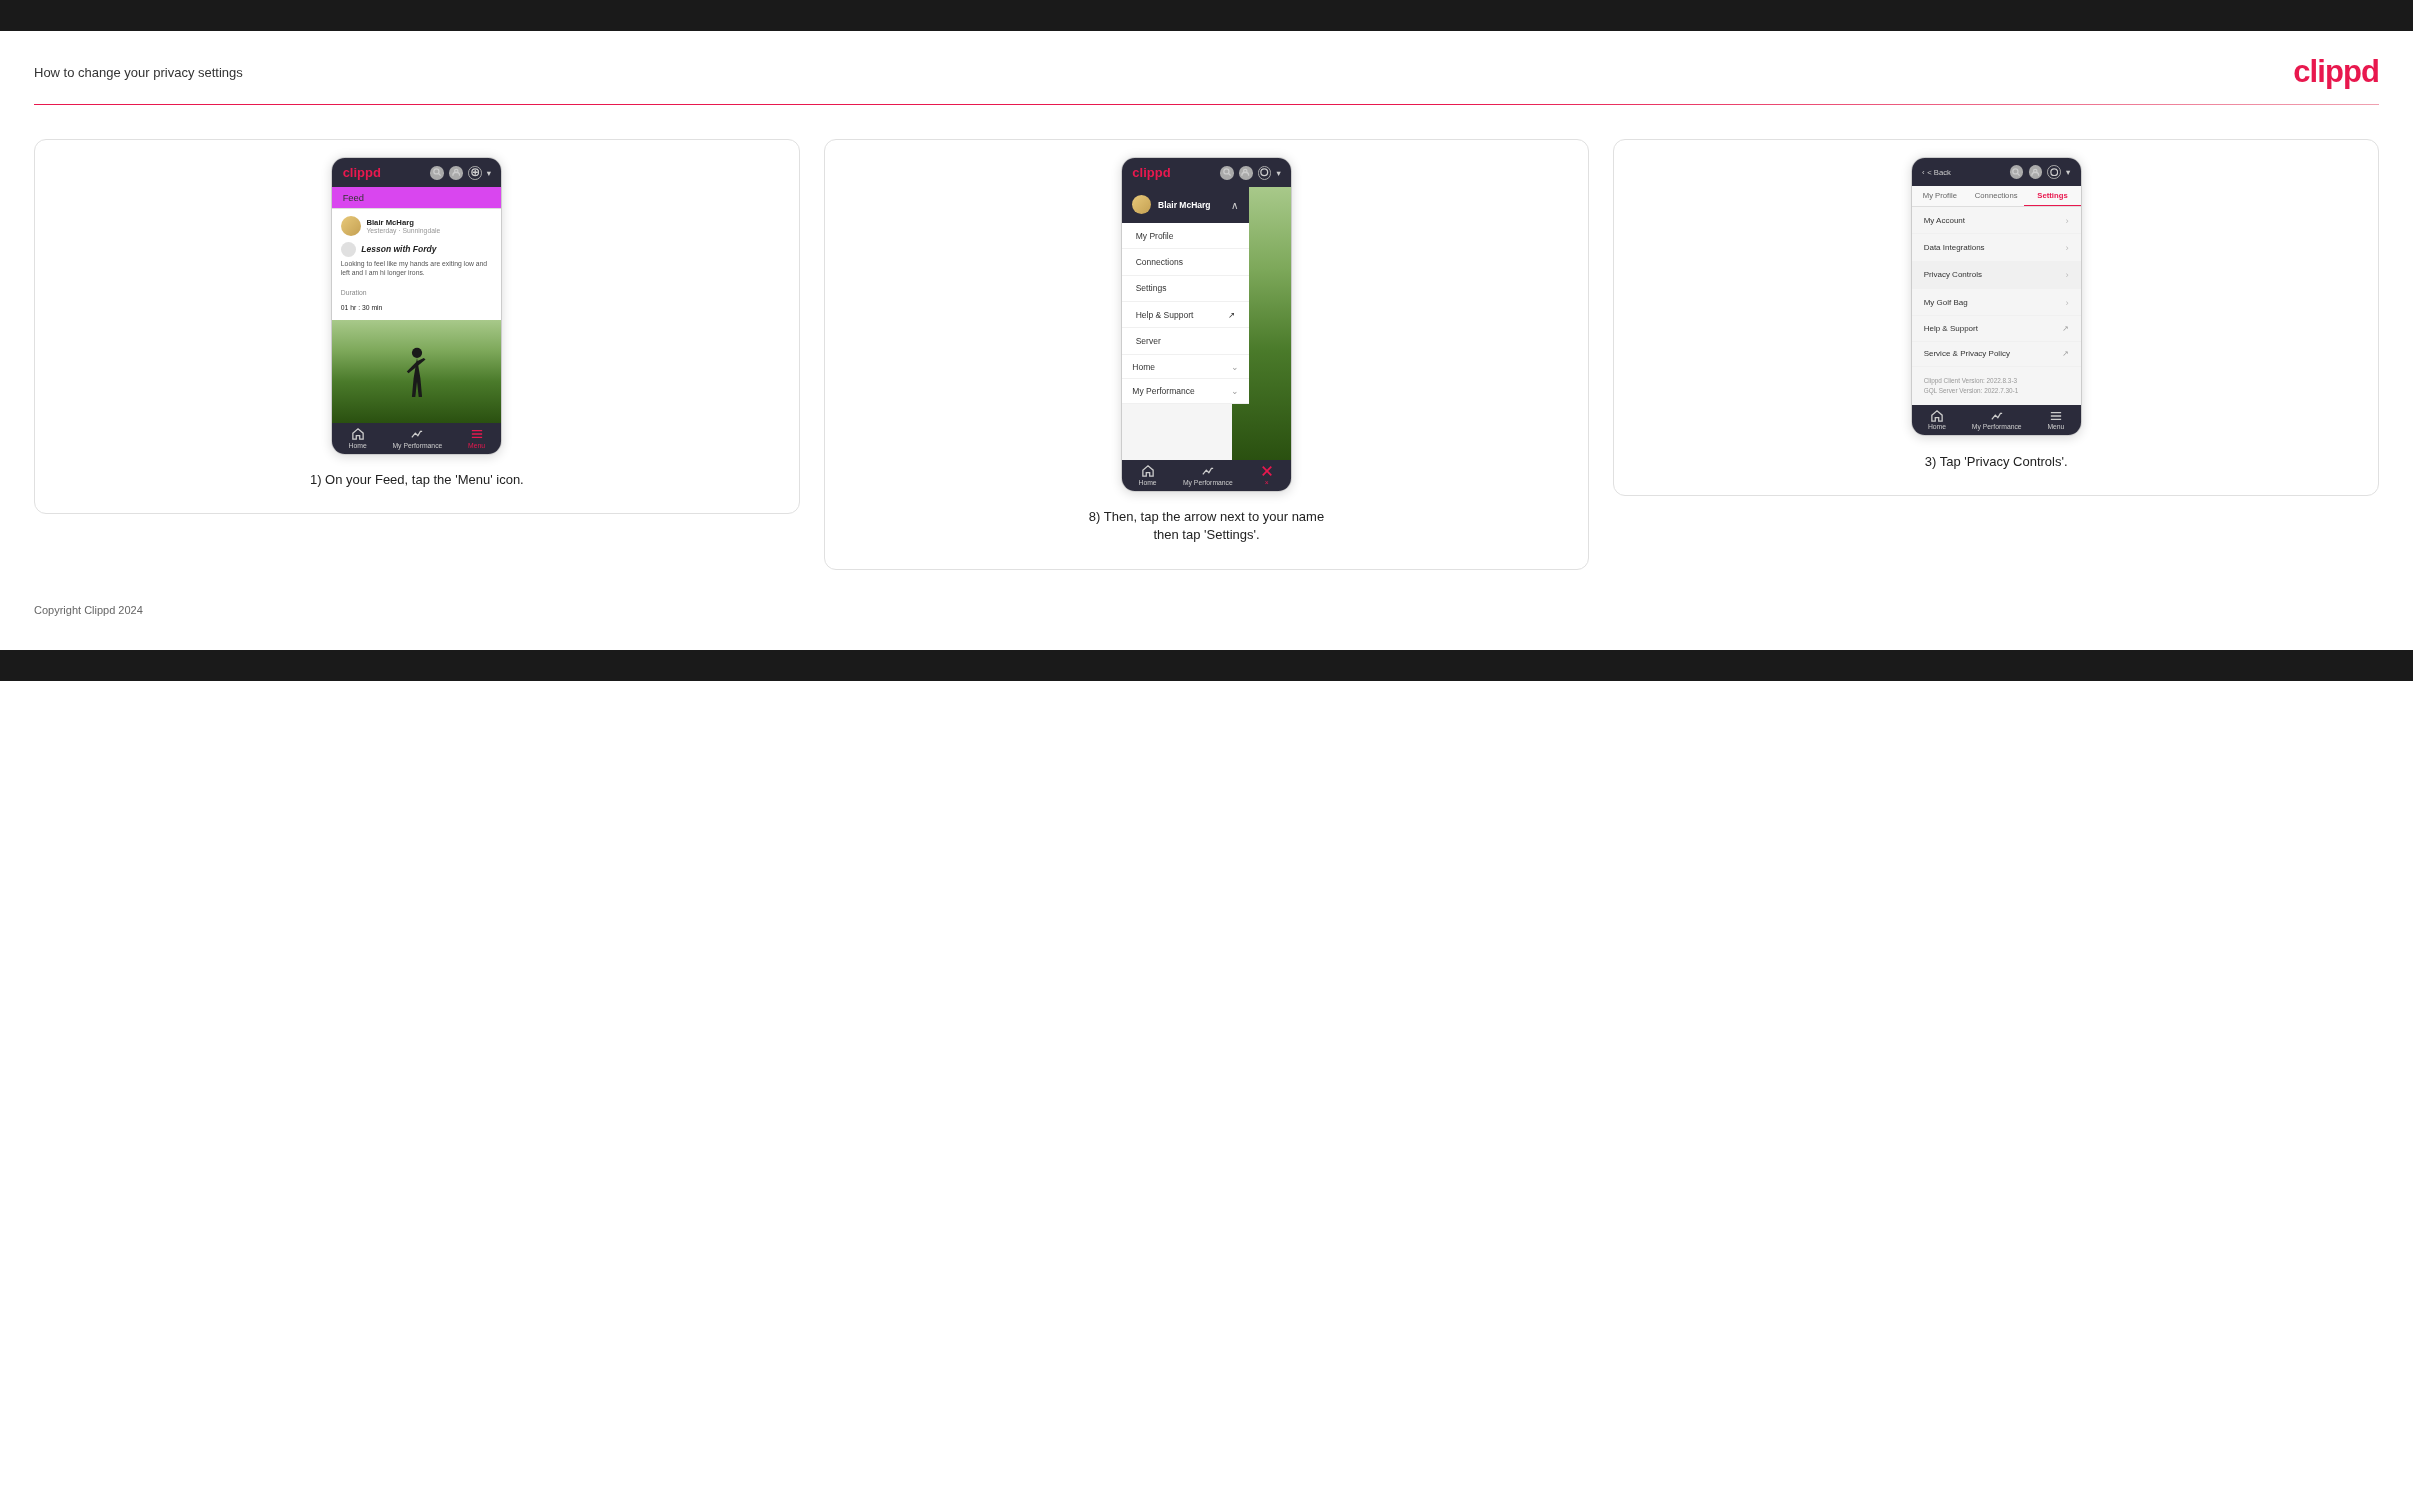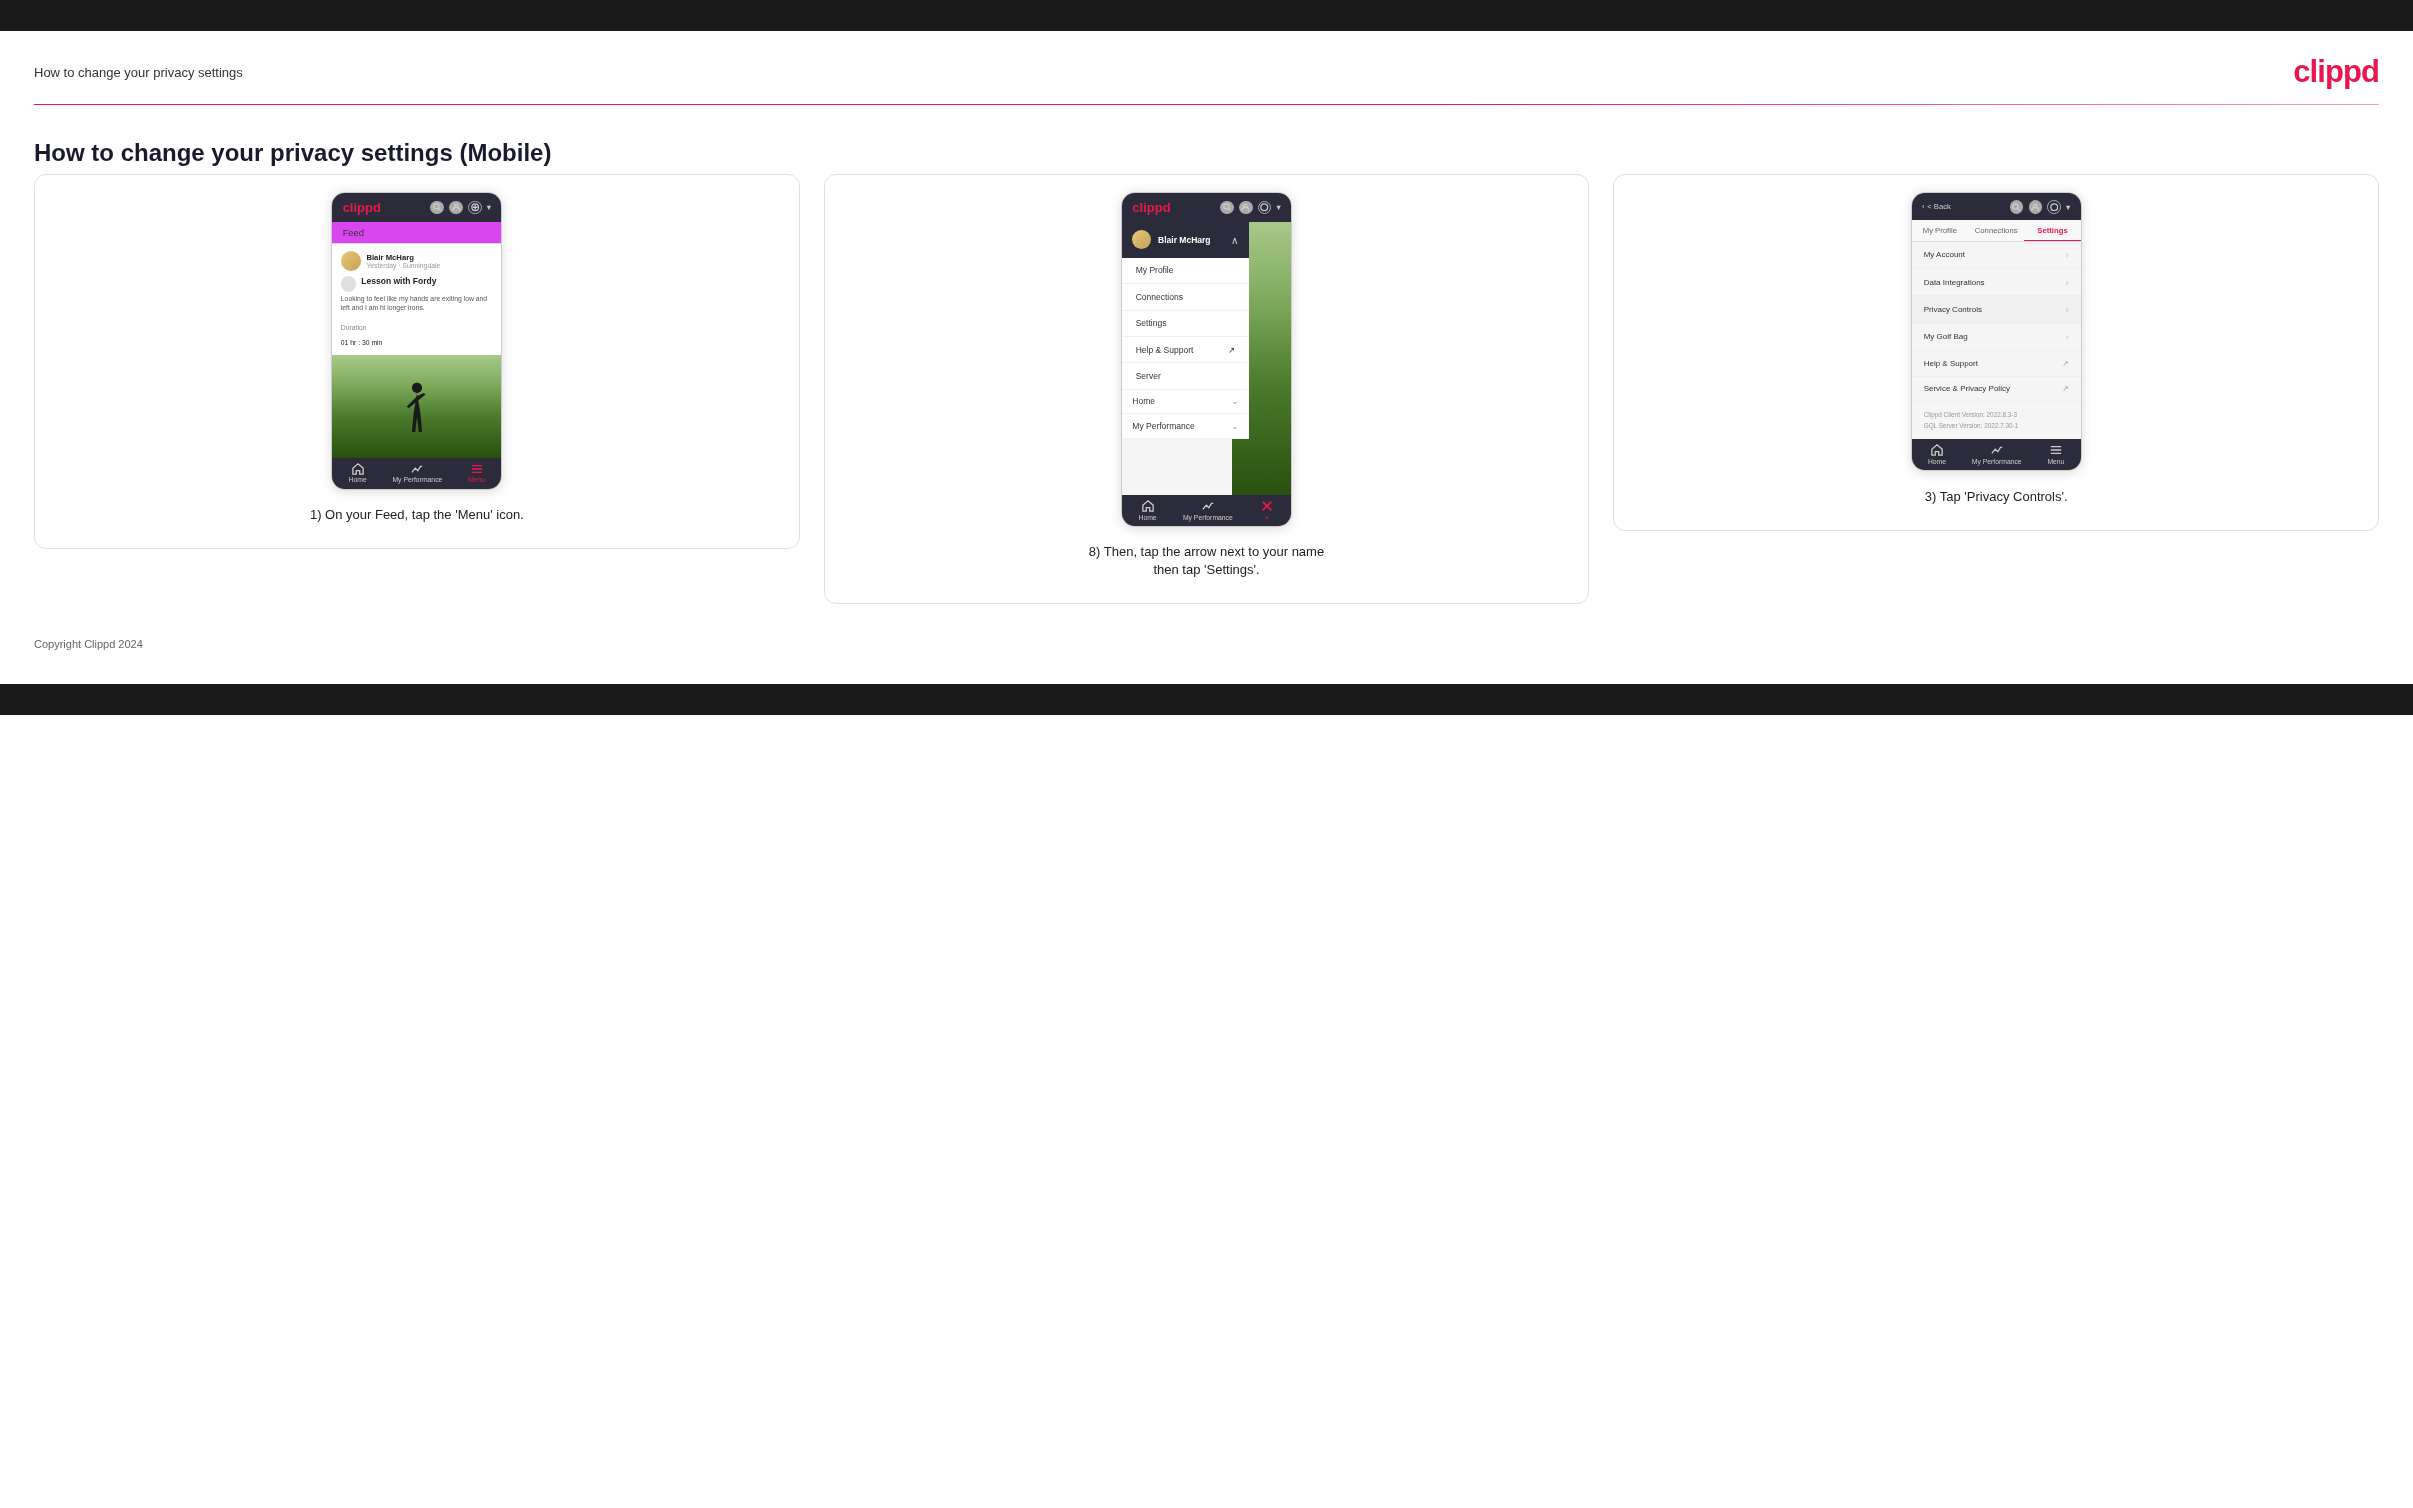--- a/index.html
+++ b/index.html
@@ -144,23 +144,24 @@
       width: 20.5px;
       height: 20.5px;
       border-radius: 50%;
       background: linear-gradient(135deg, #e8c97a, #c4a052);
     }
     .post-user-info { }
     .post-username { font-size: 7.7px; font-weight: 700; color: #222; }
     .post-date { font-size: 6.8px; color: #999; }
     .post-title-row {
       display: flex;
-      align-items: flex-start;
+      align-items: center;
       gap: 5.1px;
       margin-bottom: 3.4px;
+      font-style: italic;
     }
     .post-coach-icon {
       width: 15.4px;
       height: 15.4px;
       border-radius: 50%;
       background: #e0e0e0;
     }
     .post-lesson-title { font-size: 8.5px; font-weight: 700; color: #222; }
     .post-text { font-size: 6.8px; color: #555; line-height: 1.3; margin-bottom: 5.1px; }
     .post-duration-label { font-size: 6.8px; color: #888; }
@@ -358,21 +359,20 @@
 
 <div class="top-bar"></div>
 
 <div class="header">
   <span class="header-title">How to change your privacy settings</span>
   <span class="logo">clippd</span>
 </div>
 <div class="header-divider"></div>
 
 <div class="main">
-  <h1 class="page-heading">How to change your privacy settings (Mobile)</h1>
 
   <div class="steps-row">
 
     <div class="step-card">
       <div class="phone-mockup">
 
         <div class="phone-topbar">
           <span class="phone-logo">clippd</span>
           <div class="phone-icons">
             <div class="phone-icon">

